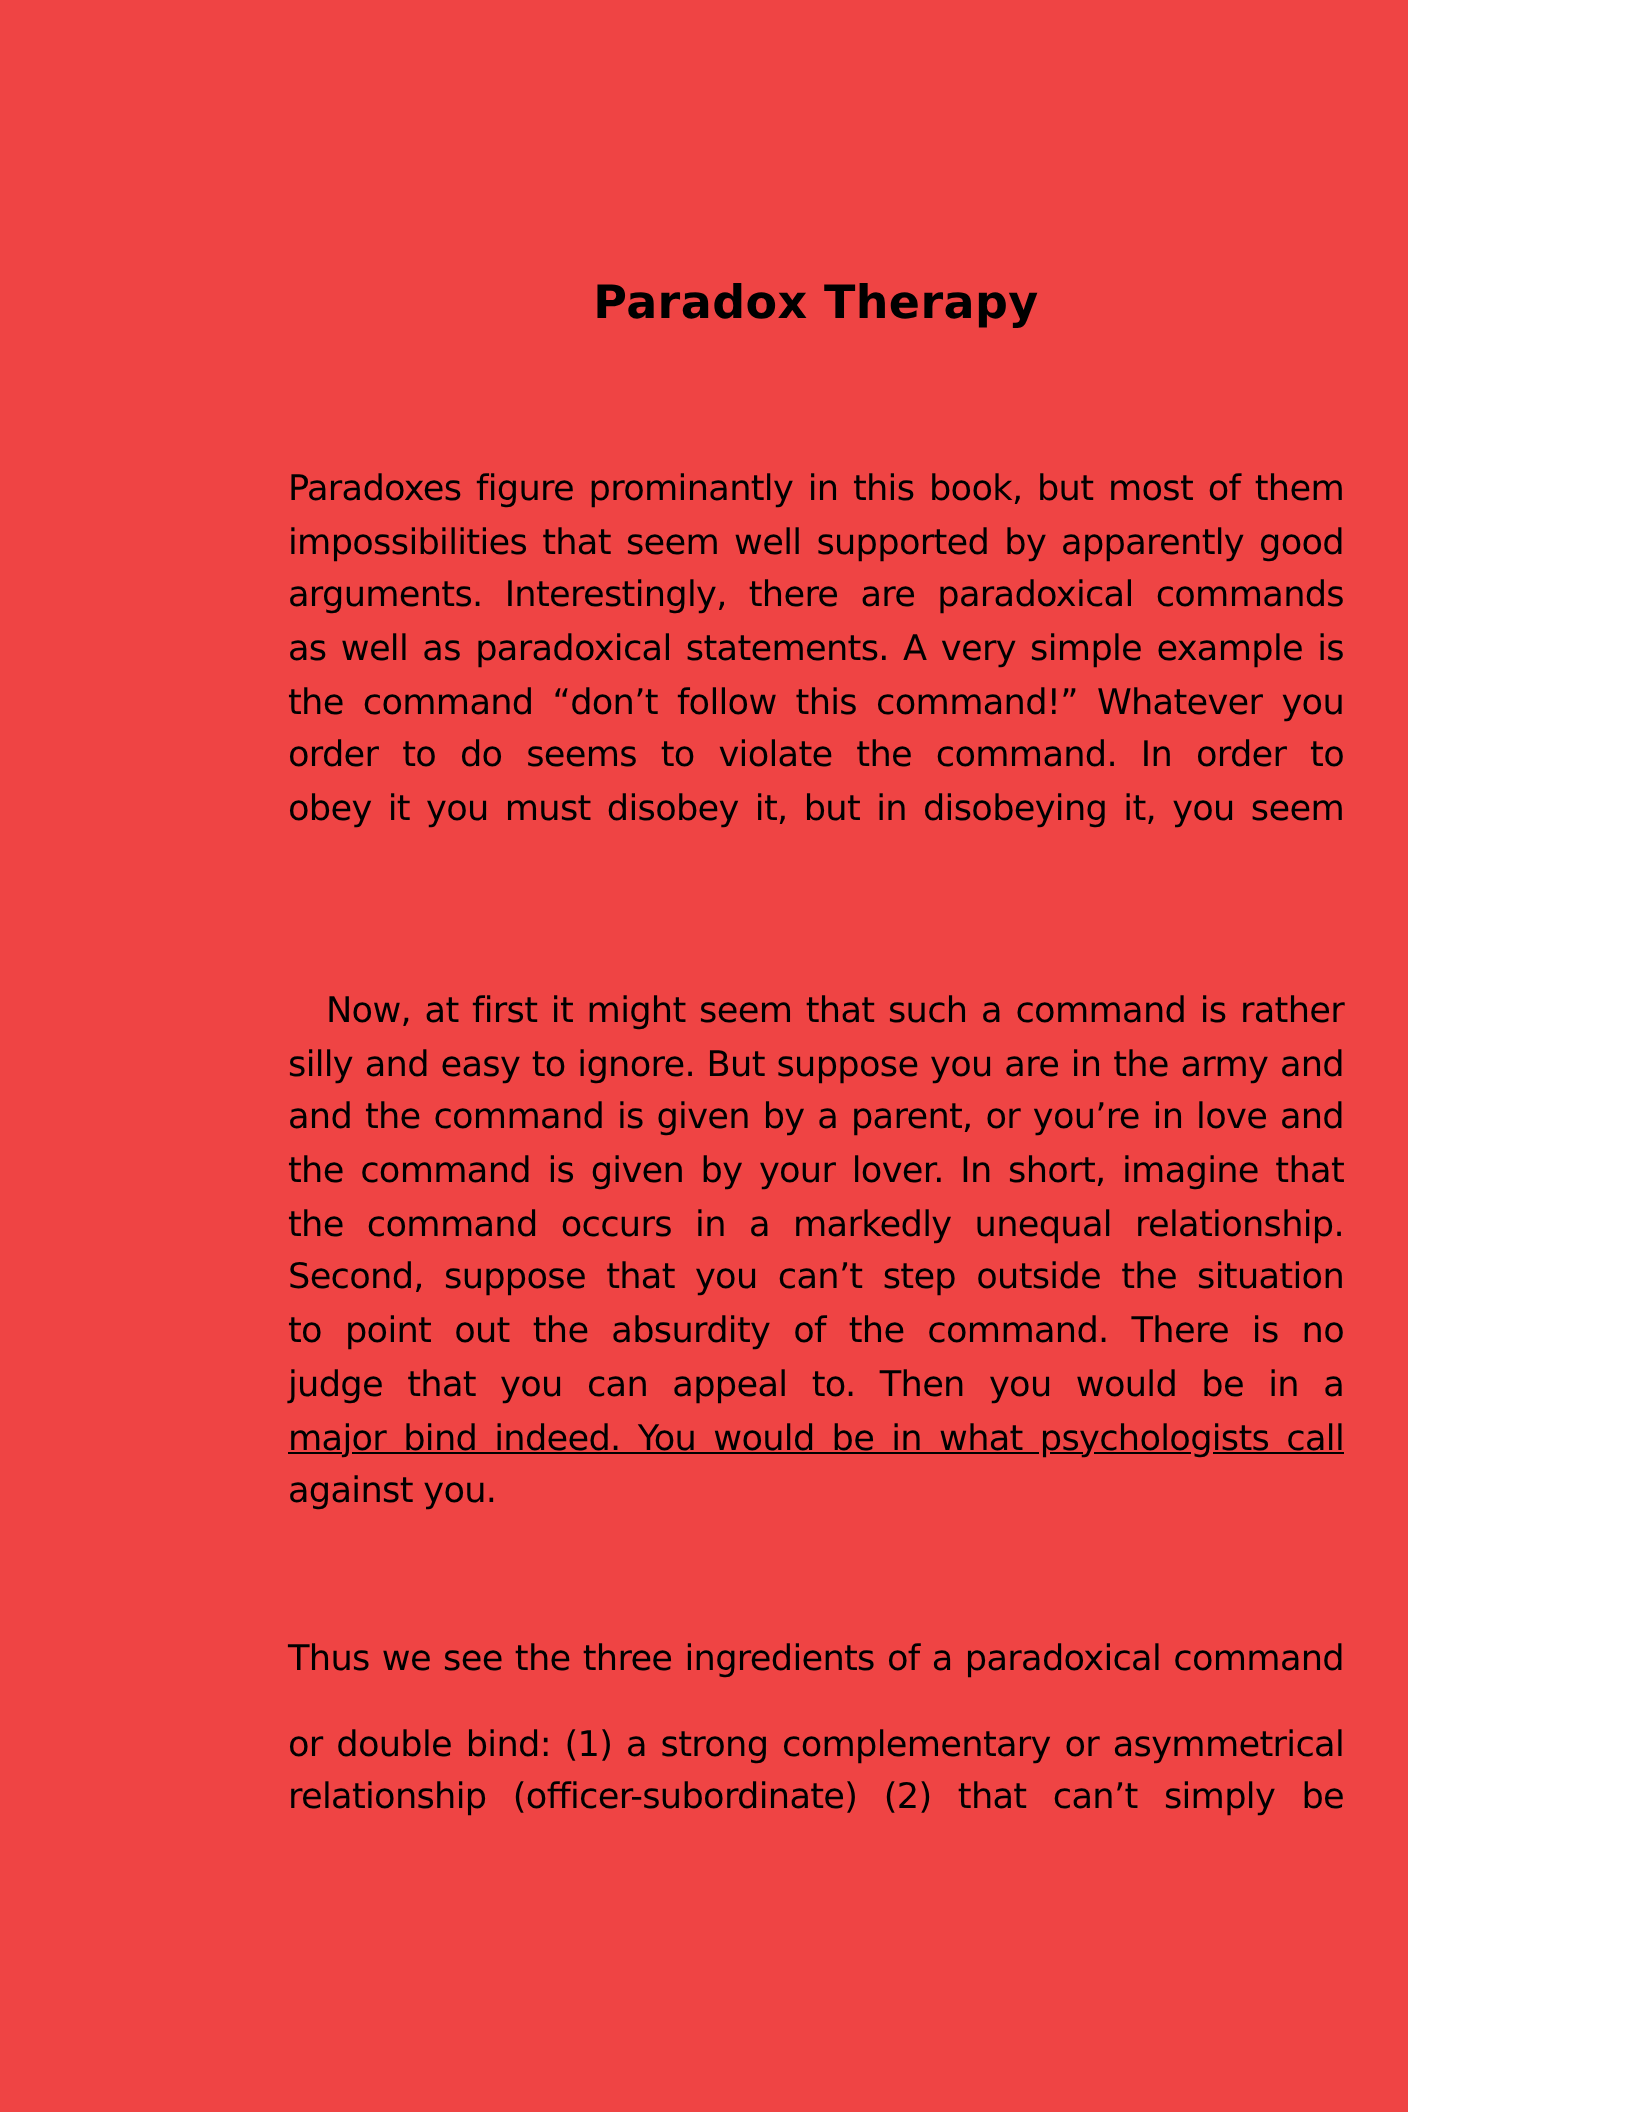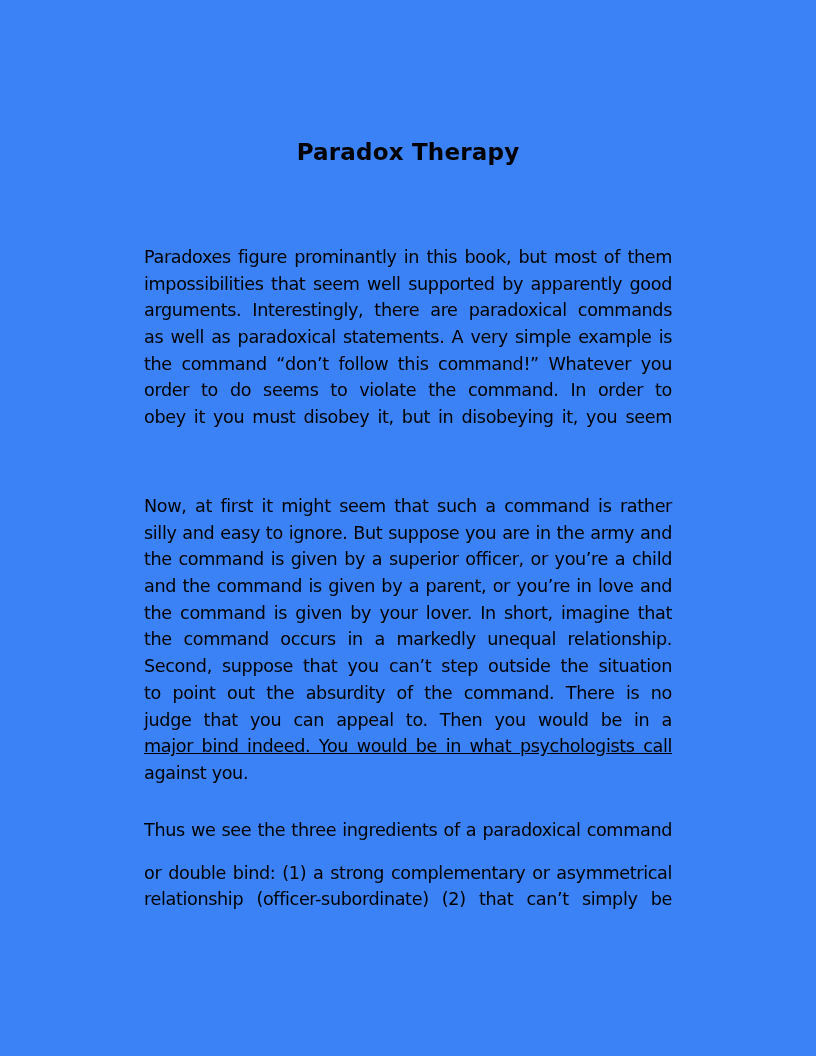--- a/index.html
+++ b/index.html
@@ -12,23 +12,23 @@
       height: 1056px;
       position: relative;
       overflow: hidden;
       font-family: "DejaVu Sans", "Liberation Sans", sans-serif;
       color: #000000;
     }
     .page {
       position: absolute;
       left: 0;
       top: 0;
-      width: 816px;
+      width: 704px;
       height: 1056px;
-      background: #3b82f6;
+      background: #ef4444;
     }
     .title {
       position: absolute;
       left: 0;
       top: 136px;
       width: 816px;
       text-align: center;
       font-family: "DejaVu Sans", "Liberation Sans", sans-serif;
       font-weight: bold;
       font-size: 23px;
@@ -58,33 +58,32 @@
     #p2 { top: 493px; }
     #p3 { top: 817px; }
   </style>
 </head>
 <body>
 
 <div class="page">
   <h1 class="title" style="margin:0;">Paradox Therapy</h1>
 
   <div class="para" id="p1">
-    <span class="line" style="white-space: nowrap; margin-top: 12px;">Paradoxes figure prominantly in this book, but most of them</span>
+    <span class="line" style="white-space: nowrap;">Paradoxes figure prominantly in this book, but most of them</span>
     <span class="line" style="white-space: nowrap;">impossibilities that seem well supported by apparently good</span>
     <span class="line" style="white-space: nowrap;">arguments.  Interestingly, there are paradoxical commands</span>
     <span class="line" style="white-space: nowrap;">as well as paradoxical statements.  A very simple example is</span>
     <span class="line" style="white-space: nowrap;">the command “don’t follow this command!”  Whatever you</span>
     <span class="line" style="white-space: nowrap;">order to do seems to violate the command.  In order to</span>
     <span class="line" style="white-space: nowrap;">obey it you must disobey it, but in disobeying it, you seem</span>
   </div>
 
   <div class="para" id="p2">
-    <span class="line" style="white-space: nowrap;">Now, at first it might seem that such a command is rather</span>
+    <span class="line" style="white-space: nowrap; margin-left: 19px;">Now, at first it might seem that such a command is rather</span>
     <span class="line" style="white-space: nowrap;">silly and easy to ignore.  But suppose you are in the army and</span>
-    <span class="line" style="white-space: nowrap;">the command is given by a superior officer, or you’re a child</span>
     <span class="line" style="white-space: nowrap;">and the command is given by a parent, or you’re in love and</span>
     <span class="line" style="white-space: nowrap;">the command is given by your lover.  In short, imagine that</span>
     <span class="line" style="white-space: nowrap;">the command occurs in a markedly unequal relationship.</span>
     <span class="line" style="white-space: nowrap;">Second, suppose that you can’t step outside the situation</span>
     <span class="line" style="white-space: nowrap;">to point out the absurdity of the command.  There is no</span>
     <span class="line" style="white-space: nowrap;">judge that you can appeal to.  Then you would be in a</span>
     <span class="line" style="white-space: nowrap; text-decoration: underline;">major bind indeed.  You would be in what psychologists call</span>
     <span class="line last" style="white-space: nowrap;">against you.</span>
   </div>
 

